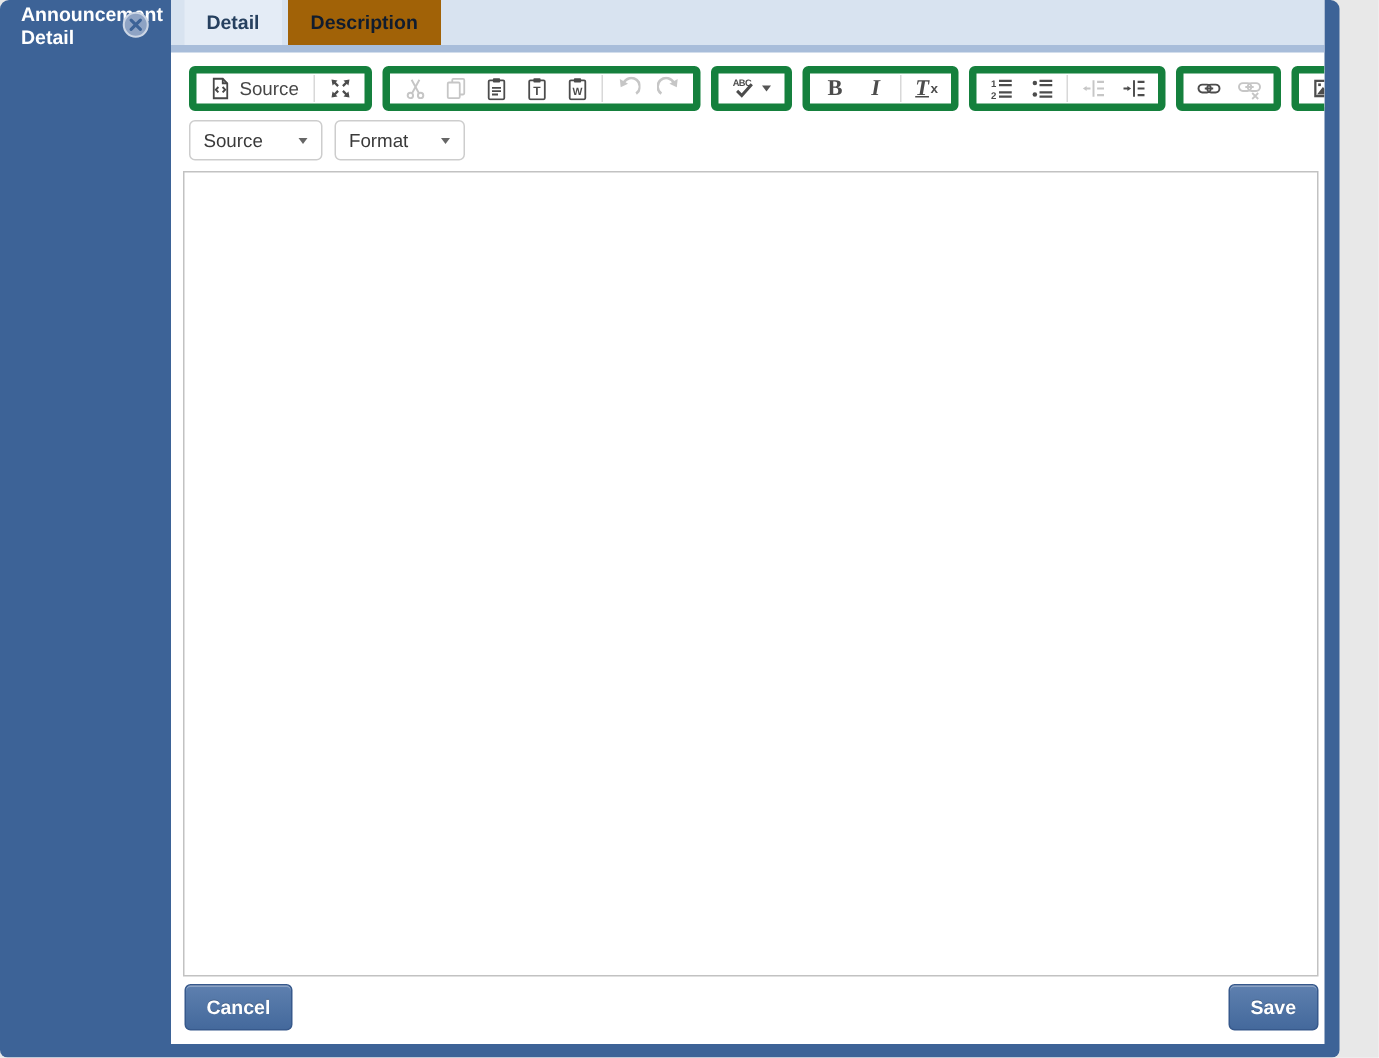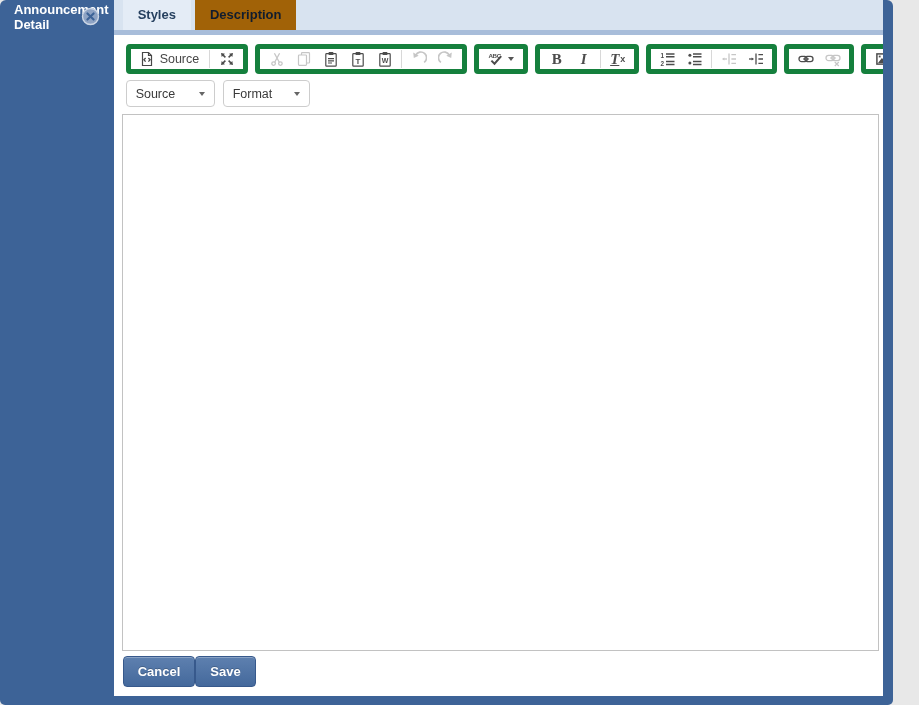--- a/index.html
+++ b/index.html
@@ -73,22 +73,22 @@
   .dd.format{ width:87px;gap:12px; }
   .dd .caret{ border-top-color:#666; margin-left:8px; }
 
   .editarea{
     flex:1; margin:7px 4px 0 8px;
     border:1px solid #c2c2c2; background:#ffffff;
     font-size:13px; color:#333; padding:6px; outline:none; overflow:auto;
   }
 
   .footer{
-    flex:0 0 45px; display:flex; align-items:center; 
-    padding:0 20px 4px 9px;
+    flex:0 0 45px; display:flex; align-items:center; justify-content:space-between;
+    padding:0 4px 4px 9px;
   }
   .btn{
     font-family:"Liberation Sans", sans-serif;
     font-size:13px; font-weight:bold; color:#ffffff;
     background:linear-gradient(#5e80af,#44699c);
     border:1px solid #37598c; border-radius:4px;
     padding:7px 14px; cursor:pointer;
     box-shadow:inset 0 1px 0 rgba(255,255,255,.28);
     text-shadow:0 -1px 0 rgba(0,0,0,.2);
   }
@@ -102,21 +102,21 @@
     <span class="title">Announcement Detail</span>
     <svg class="closebtn" viewBox="0 0 19 19">
       <circle cx="9.5" cy="9.5" r="8" fill="#8ea3c4" stroke="#ccd6e5" stroke-width="1.4"></circle>
       <path d="M6.4 6.4 L12.6 12.6 M12.6 6.4 L6.4 12.6" stroke="#3d6397" stroke-width="2.1" stroke-linecap="round"></path>
     </svg>
   </div>
 
   <div class="inner">
 
     <div class="tabstrip">
-      <div class="tab">Styles</div>
+      <div class="tab">Detail</div>
       <div class="tab active">Description</div>
     </div>
     <div class="underbar"></div>
 
     <div class="content">
 
       <div class="tb row1">
 
         <span class="grp">
           <span class="tbtn srcbtn">

